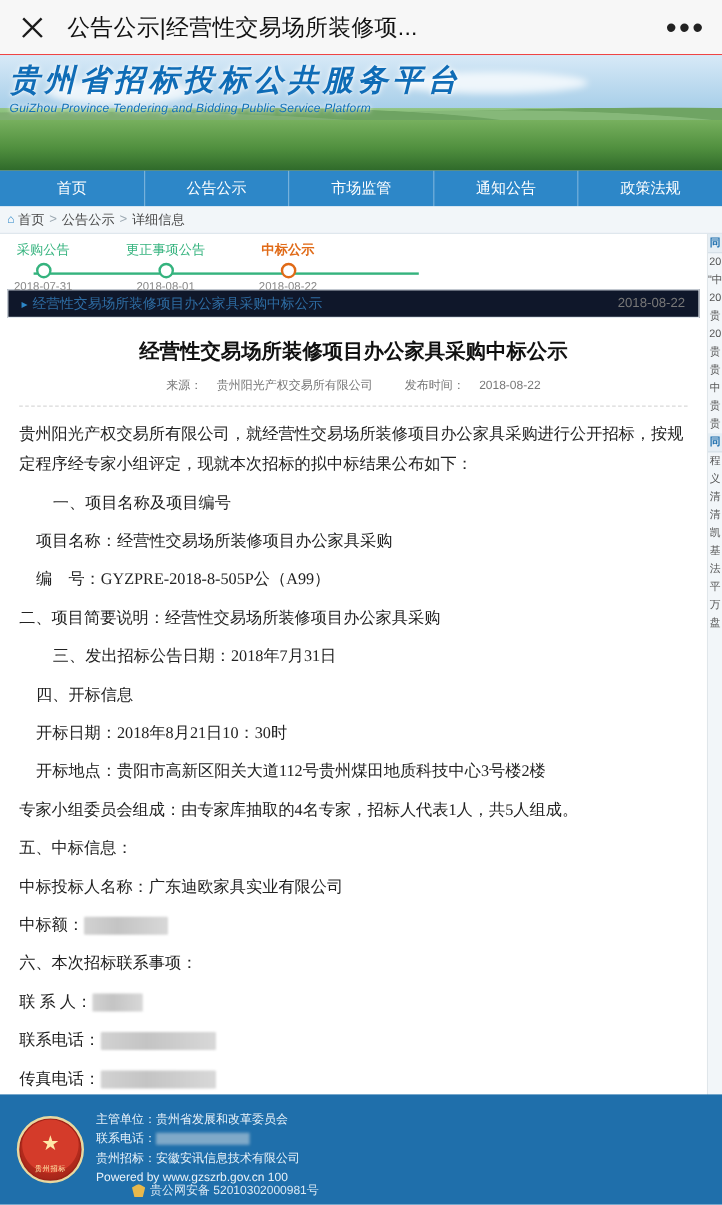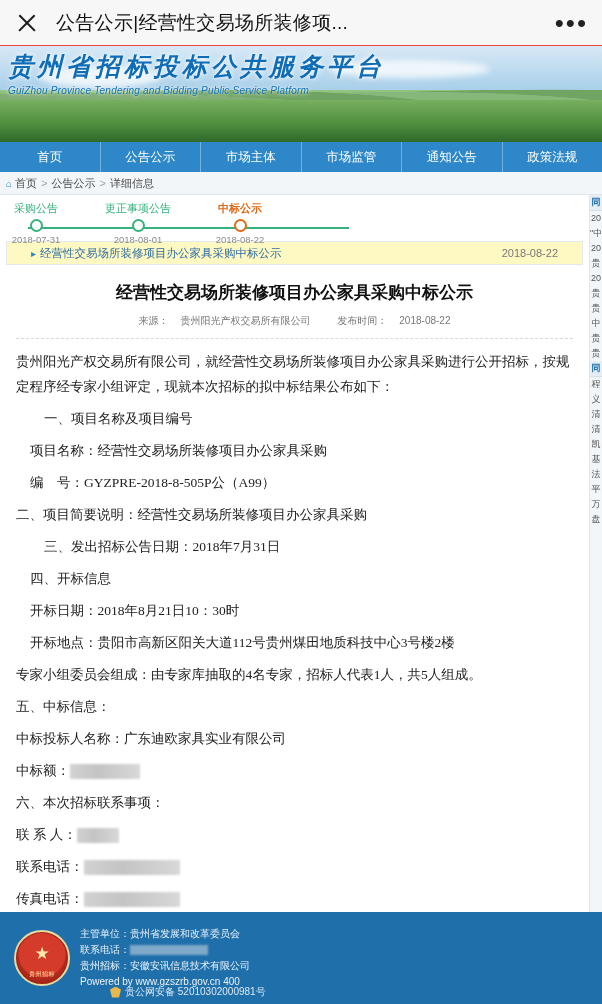--- a/index.html
+++ b/index.html
@@ -199,27 +199,27 @@
   }
   .step .dot.active { border-color: #e06a17; }
   .step .dt { font-size: 9.5px; color: #8a8a8a; }
   .s1 { left: -24px; }
   .s2 { left: 78px; }
   .s3 { left: 180px; }
 
   
   .titlerow {
     margin: 2px 6px 0 6px;
-    background: #fef9c3;
+    background: #0f172a;
     border: 1px solid #e1e8ee;
     height: 22px;
     display: flex;
     align-items: center;
     justify-content: space-between;
-    padding: 0 24px;
+    padding: 0 11px;
     font-size: 11.5px;
     color: #2e6da4;
   }
   .titlerow .arrow { color: #2d87c8; margin-right: 4px; font-size: 10px;}
   .titlerow .date { color: #777; font-size: 11px; }
 
   
   .article { padding: 0 16px; }
   .art-title {
     text-align: center;
@@ -328,21 +328,20 @@
   <div class="grass"></div>
   <div class="banner-text">
     <div class="banner-cn">贵州省招标投标公共服务平台</div>
     <div class="banner-en">GuiZhou Province Tendering and Bidding Public Service Platform</div>
   </div>
 </div>
 
 <div class="nav">
   <div class="nav-item">首页</div>
   <div class="nav-item">公告公示</div>
-  <div class="nav-item">市场主体</div>
   <div class="nav-item">市场监管</div>
   <div class="nav-item">通知公告</div>
   <div class="nav-item">政策法规</div>
 </div>
 
 <div class="crumb">
   <span class="home-icon">⌂</span>
   <span>首页</span>
   <span class="sep">&gt;</span>
   <span>公告公示</span>
@@ -436,19 +435,19 @@
 
 <div class="footer">
   <div class="seal">
     <div class="star">★</div>
     <div class="txt">贵州招标</div>
   </div>
   <div class="foot-lines">
     <div><span>主管单位：</span><span>贵州省发展和改革委员会</span></div>
     <div><span>联系电话：</span><span class="blur-val"></span></div>
     <div><span>贵州招标：</span><span>安徽安讯信息技术有限公司</span></div>
-    <div>Powered by www.gzszrb.gov.cn   400</div>
+    <div>Powered by www.gzszrb.gov.cn   100</div>
   </div>
   <div class="beian">
     <span class="badge"></span>
     <span>贵公网安备 52010302000981号</span>
   </div>
 </div>
 
 </body></html>

